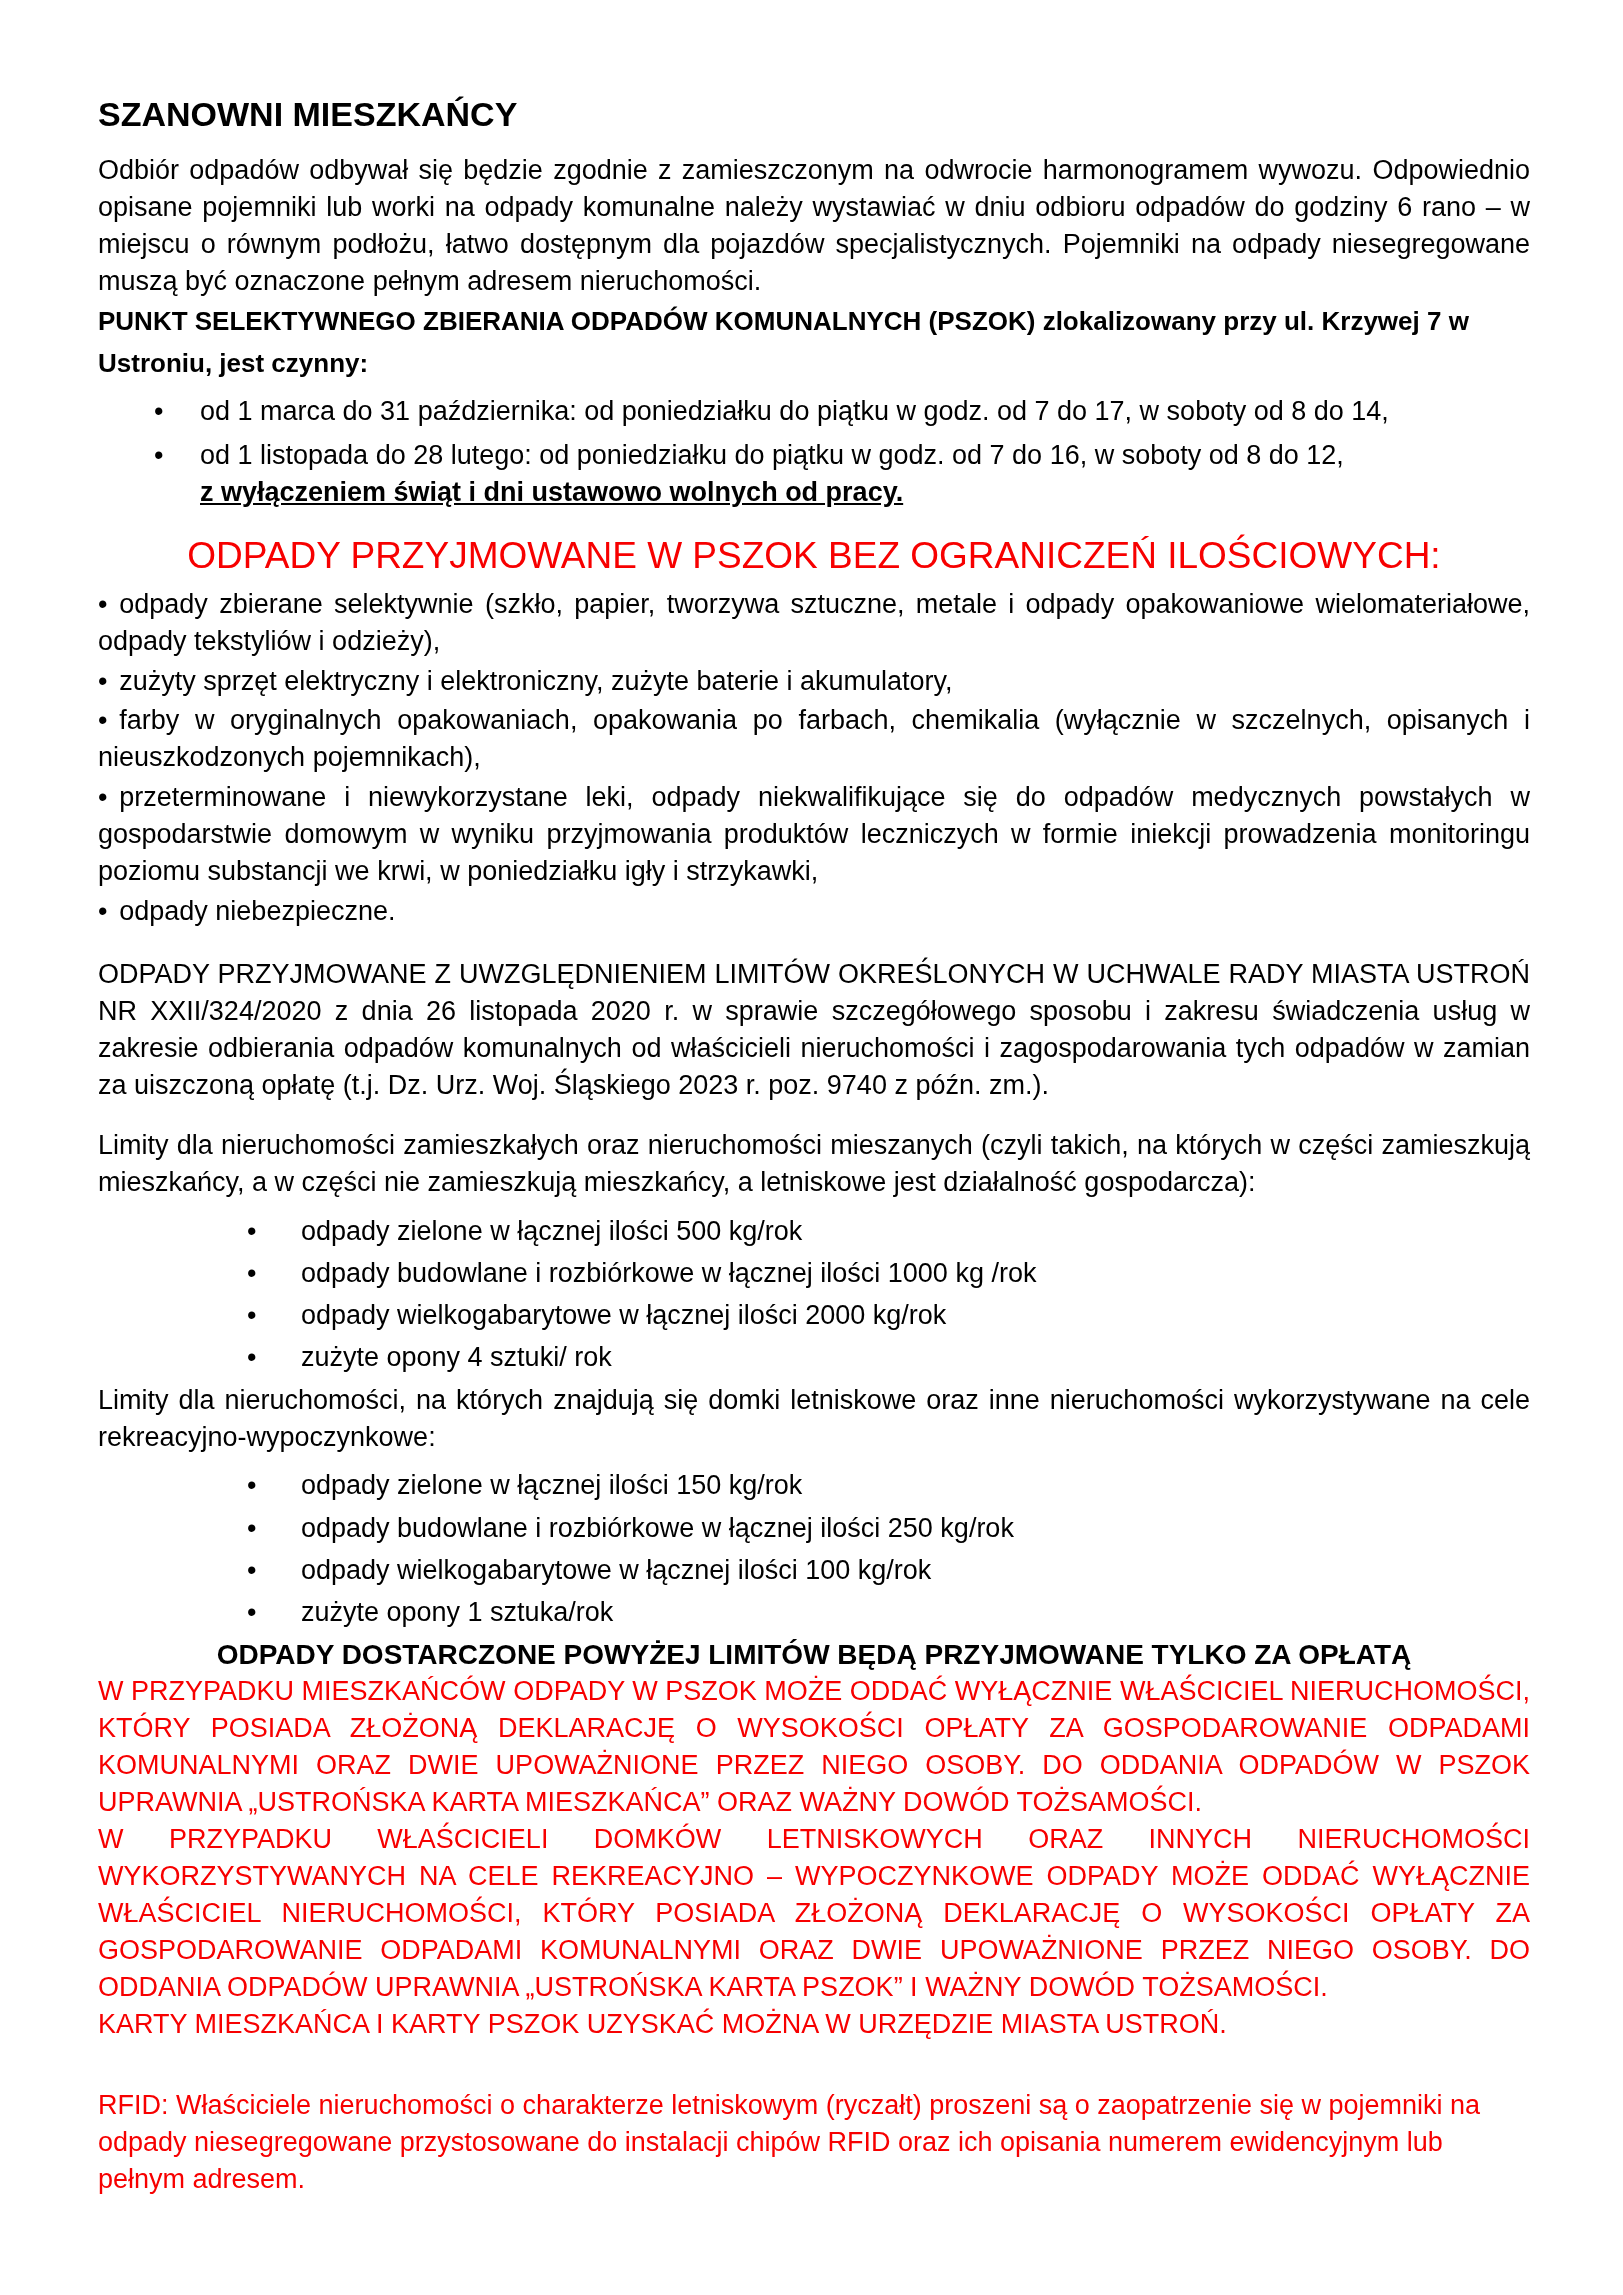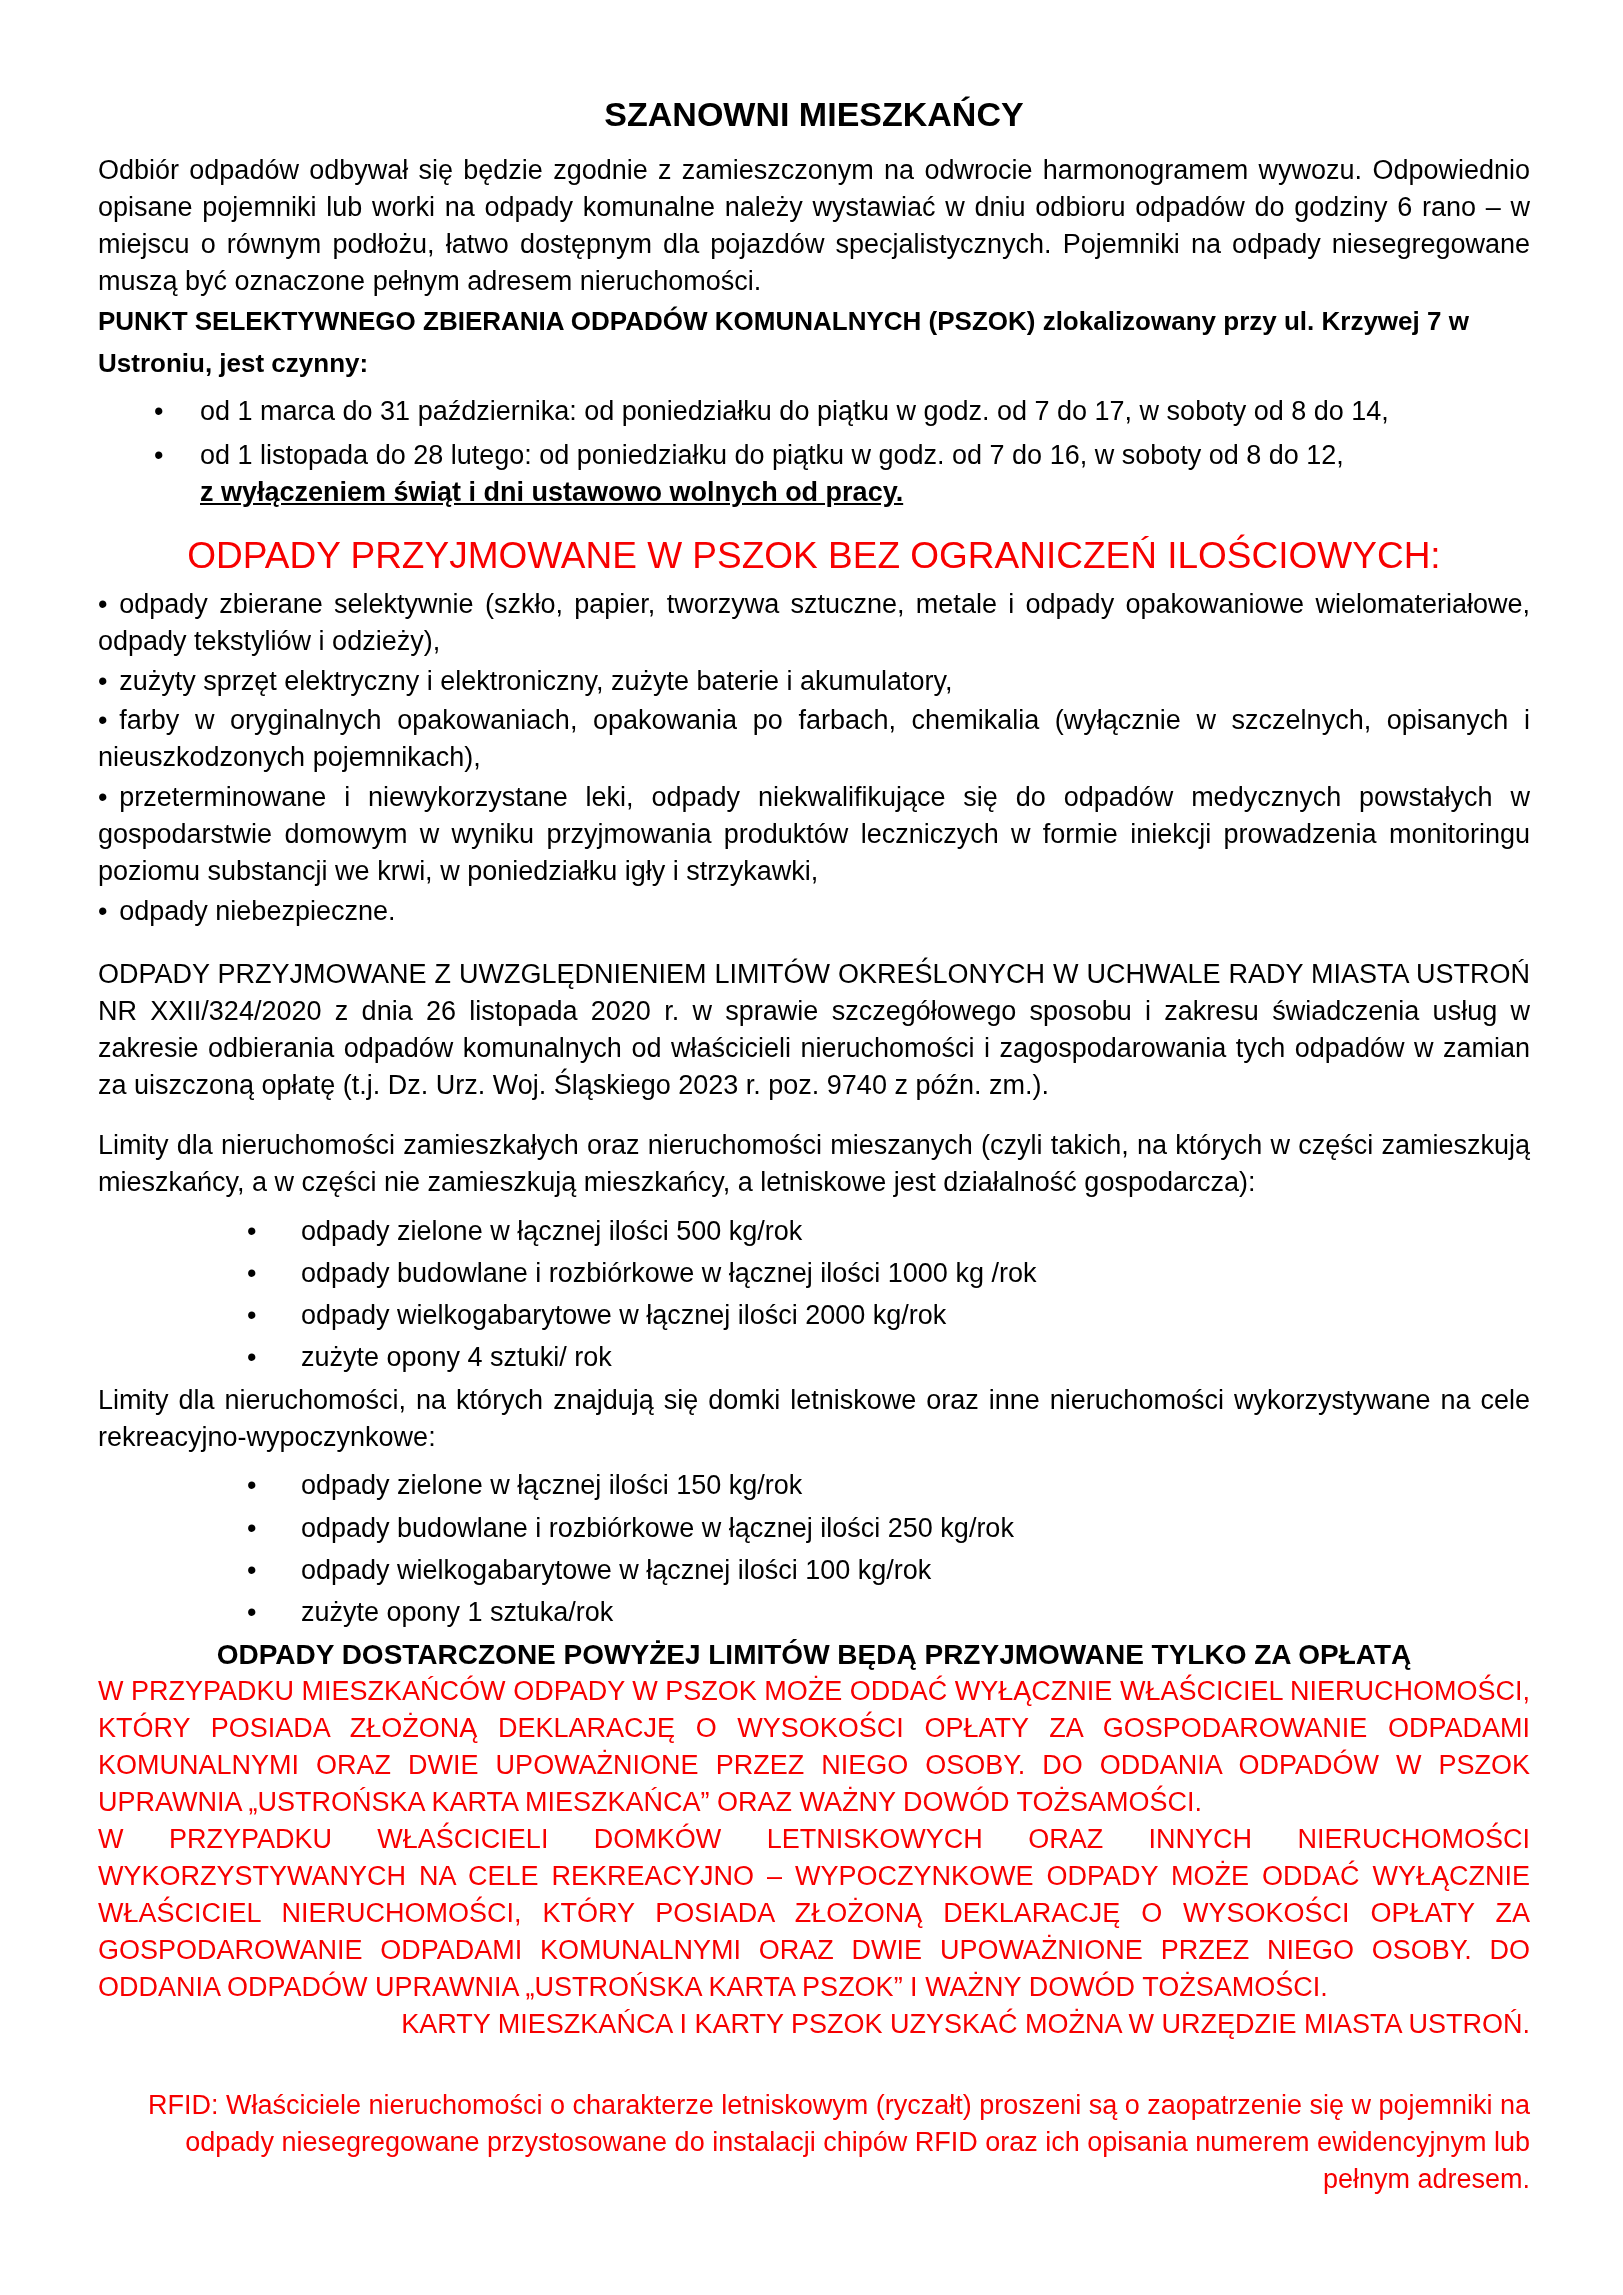--- a/index.html
+++ b/index.html
@@ -18,21 +18,21 @@
     color: var(--text, #000000);
     font-family: "Liberation Sans", sans-serif;
     font-size: 27px;
     line-height: 37px;
   }
   .doc-title {
     margin: 0 0 17px 0;
     font-size: 34px;
     line-height: 42px;
     font-weight: bold;
-    text-align: center;
+    text-align: left;
   }
   .para {
     margin: 0;
     text-align: justify;
   }
   .section-heading-bold {
     margin: 0;
     font-size: 26px;
     line-height: 42px;
     font-weight: bold;
@@ -101,21 +101,21 @@
     font-weight: bold;
     text-align: center;
   }
   .red-para {
     margin: 0;
     text-align: justify;
     color: var(--accent_red, #f70000);
   }
   .red-center {
     margin: 0;
-    text-align: right;
+    text-align: left;
     color: var(--accent_red, #f70000);
   }
   .rfid {
     margin-top: 44px;
   }
 </style>
 </head>
 <body>
 
 <div class="page">

